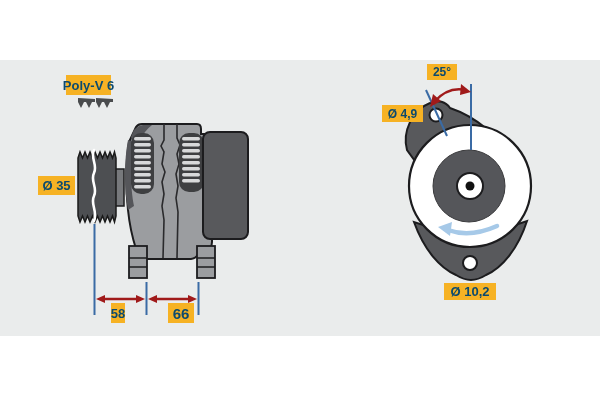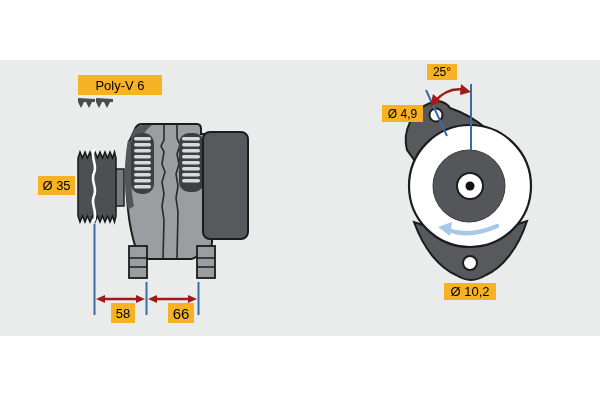--- a/index.html
+++ b/index.html
@@ -1,27 +1,27 @@
 <!DOCTYPE html>
 <html><head>
 <meta charset="utf-8">
 <style>
   html,body{margin:0;padding:0;background:#fff;}
   .stage{position:relative;width:600px;height:400px;background:#fff;overflow:hidden;
          font-family:"Liberation Sans", sans-serif;}
   .band{position:absolute;left:0;top:60px;width:600px;height:276px;background:#eaecec;}
   svg{position:absolute;left:0;top:0;}
-  .lbl{position:absolute;font-weight:400;color:#000000;display:flex;align-items:center;
+  .lbl{position:absolute;font-weight:700;color:#0c4a6e;display:flex;align-items:center;
        justify-content:center;white-space:nowrap;box-sizing:border-box;}
   .yellow{background:#f6b224;}
   .blue{background:#a9c9e9;}
-  .lbl-polyv{left:78px;top:75px;width:84px;height:20px;font-size:13px;}
+  .lbl-polyv{left:66px;top:75px;width:45px;height:20px;font-size:13px;}
   .lbl-term{left:147px;top:99px;width:152px;height:18px;font-size:12px;}
   .lbl-d65{left:38px;top:176px;width:37px;height:19px;font-size:13px;}
-  .lbl-58{left:111px;top:303px;width:24px;height:20px;font-size:13px;}
+  .lbl-58{left:111px;top:303px;width:14px;height:20px;font-size:13px;}
   .lbl-66{left:168px;top:303px;width:26px;height:20px;font-size:15px;}
   .lbl-25{left:427px;top:64px;width:30px;height:16px;font-size:12px;}
   .lbl-86{left:382px;top:105px;width:41px;height:17px;font-size:12px;}
   .lbl-102{left:444px;top:283px;width:52px;height:17px;font-size:13px;}
 </style>
 </head>
 <body>
 
 <div class="stage">
   <div class="band"></div>

